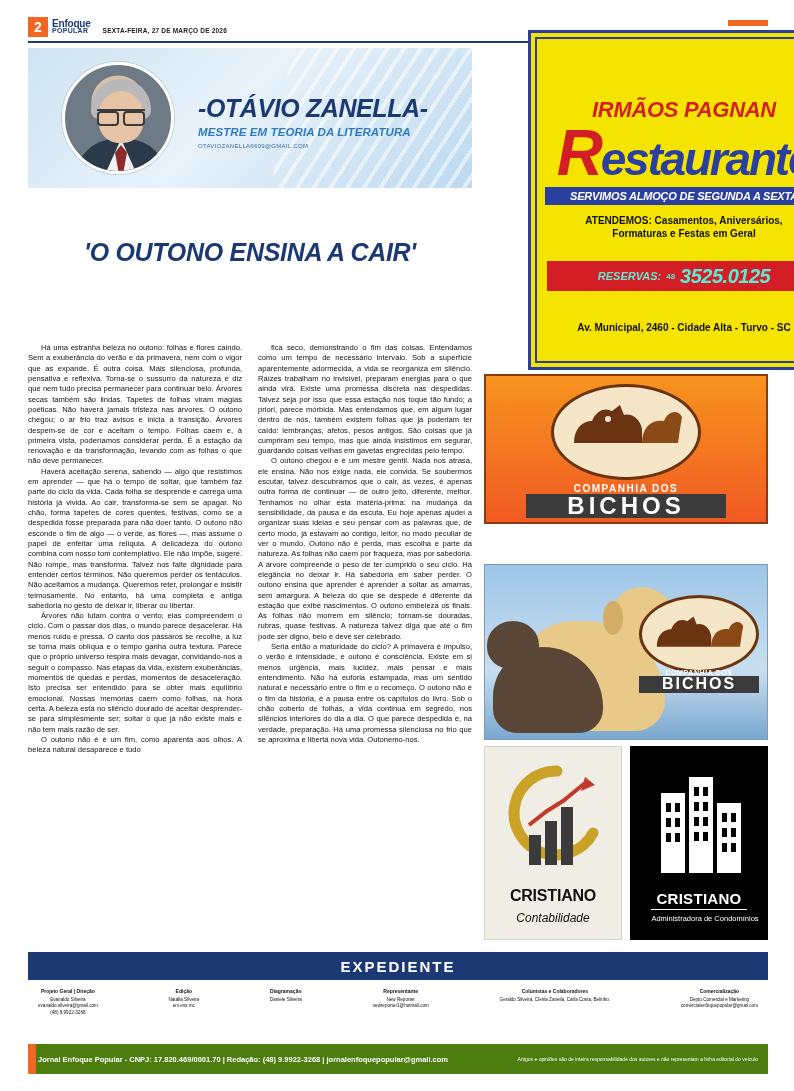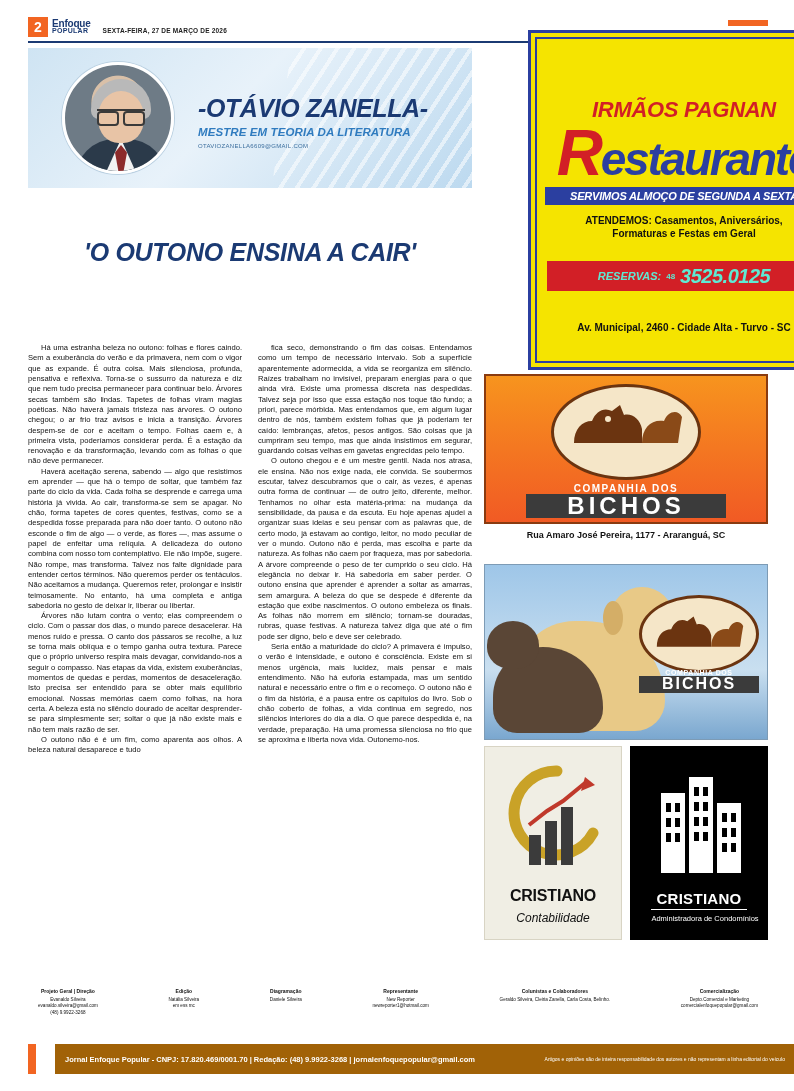--- a/index.html
+++ b/index.html
@@ -254,21 +254,21 @@
   }
   .expediente-body {
     position: absolute; top: 984px; left: 28px; width: 740px; height: 56px;
     display: flex; justify-content: space-between; padding: 4px 10px;
   }
   .exp-col { text-align: center; font-size: 4.6px; line-height: 1.5; color: #111; }
   .exp-col .t { font-weight: bold; font-size: 5px; margin-bottom: 1px; }
 
   .footer-bar {
     position: absolute; top: 1044px; left: 28px; width: 740px; height: 30px;
-    background: #a16207; color: #fff; display: flex; align-items: center; margin-left: 27px;
+    background: #4d7c0f; color: #fff; display: flex; align-items: center;
   }
   .footer-left { font-size: 7.5px; font-weight: bold; padding-left: 10px; }
   .footer-right {
     font-size: 5px; line-height: 1.4; text-align: right; padding-right: 10px;
     margin-left: auto; max-width: 300px;
   }
   .footer-orange {
     position: absolute; top: 1044px; left: 28px; width: 8px; height: 30px; background: #f26522;
   }
 </style>
@@ -347,21 +347,20 @@
         <path d="M74 44 C74 28 84 20 96 22 C100 12 110 10 114 18 L112 30 L110 44 Z" fill="#8a4a18"></path>
         <circle cx="40" cy="20" r="3" fill="#f5e6c8"></circle>
       </svg>
     </div>
     <div class="bichos-band">
       <div class="c1">COMPANHIA DOS</div>
       <div class="c2">BICHOS</div>
     </div>
   </div>
   <div class="bichos-addr">
-    <div>Rua Amaro José Pereira, 1177 - Araranguá, SC</div>
   </div>
 
   <div class="ad-bichos2">
     <div class="dog-lab"></div>
     <div class="dog-dark"></div>
     <div class="bichos2-logo">
       <svg viewBox="0 0 120 46" style="position:absolute;left:10px;top:12px;width:96px;height:40px">
         <path d="M6 44 C6 30 14 22 24 22 C28 12 36 8 44 12 L52 6 L56 16 C64 14 72 20 74 30 L74 44 Z" fill="#6b3410"></path>
         <path d="M74 44 C74 28 84 20 96 22 C100 12 110 10 114 18 L112 30 L110 44 Z" fill="#8a4a18"></path>
       </svg>
@@ -411,20 +410,21 @@
           <rect x="78" y="65" width="5" height="9"></rect>
         <rect x="69" y="80" width="5" height="9"></rect>
           <rect x="78" y="80" width="5" height="9"></rect>
       </g>
     </svg>
     <div class="condo-name">CRISTIANO</div>
     <div class="condo-rule"></div>
     <div class="condo-sub">Administradora de Condomínios</div>
   </div>
 
+  <div class="expediente-bar">EXPEDIENTE</div>
   <div class="expediente-body">
     <div class="exp-col">
       <div class="t">Projeto Geral | Direção</div>
       <div style="white-space:pre-line">Evanaldo Silveira
 evanaldo.silveira@gmail.com
 (48) 9.9922-3268</div>
     </div>
     <div class="exp-col">
       <div class="t">Edição</div>
       <div style="white-space:pre-line">Natália Silveira

